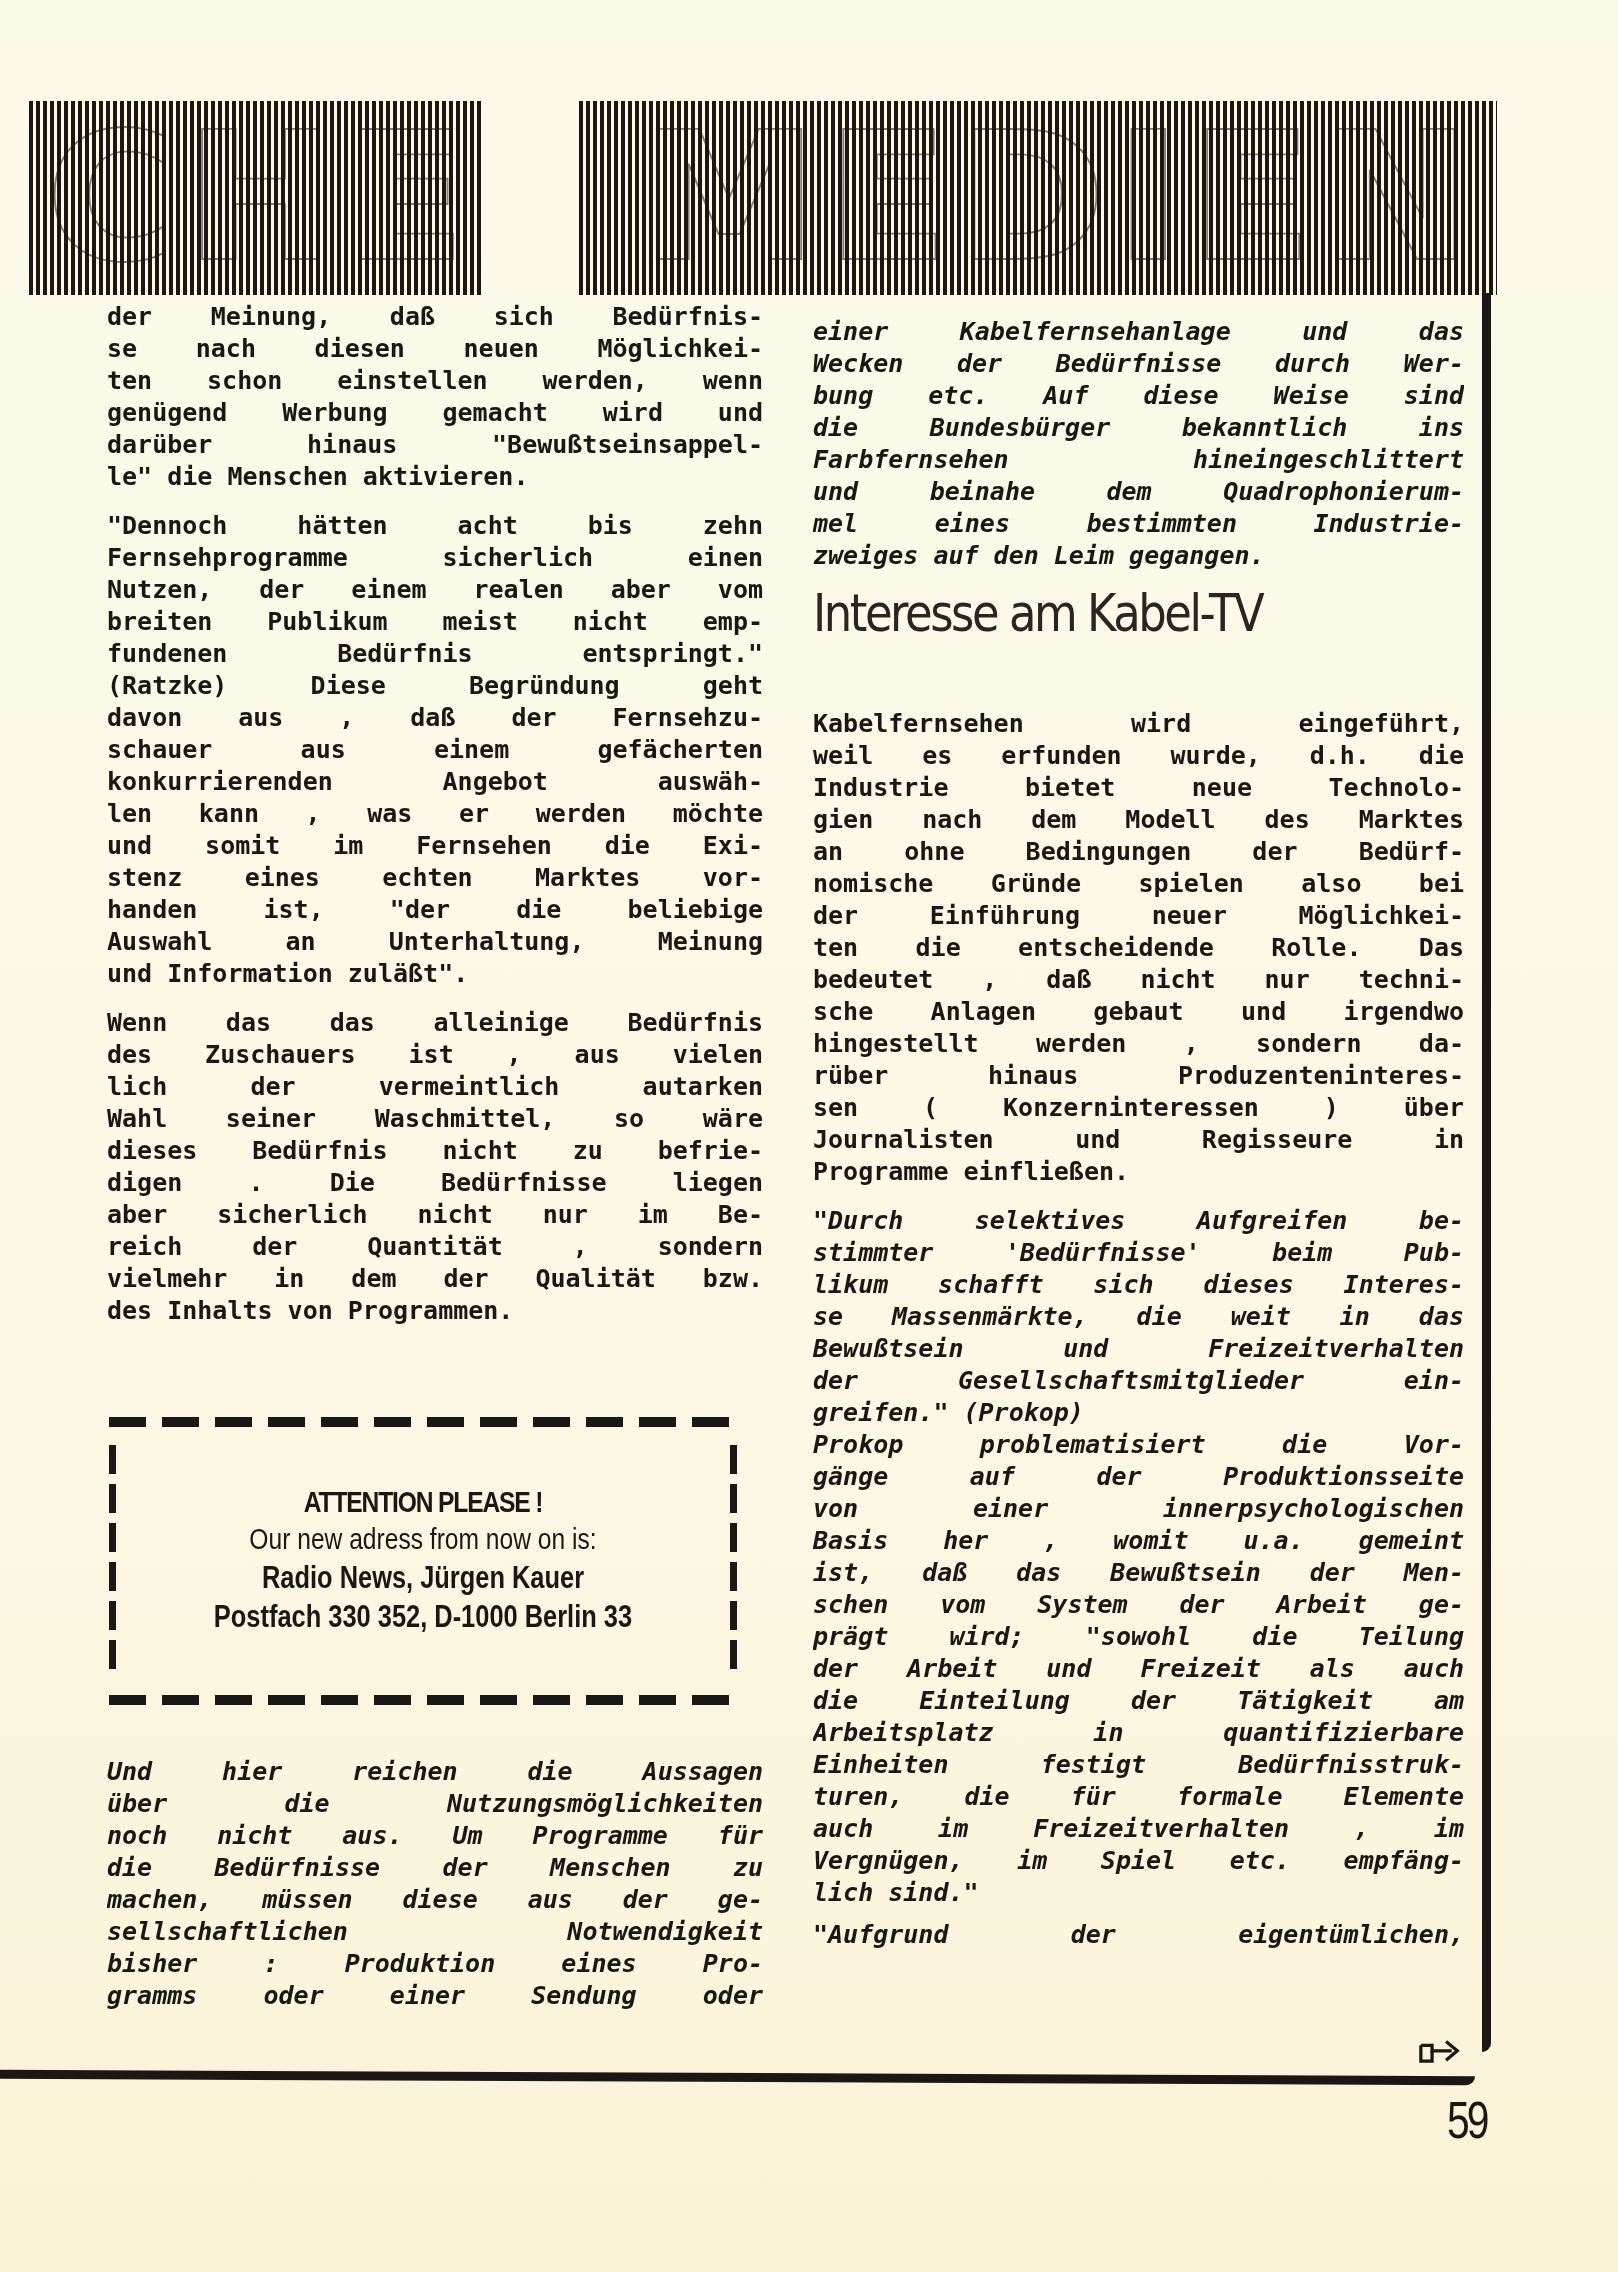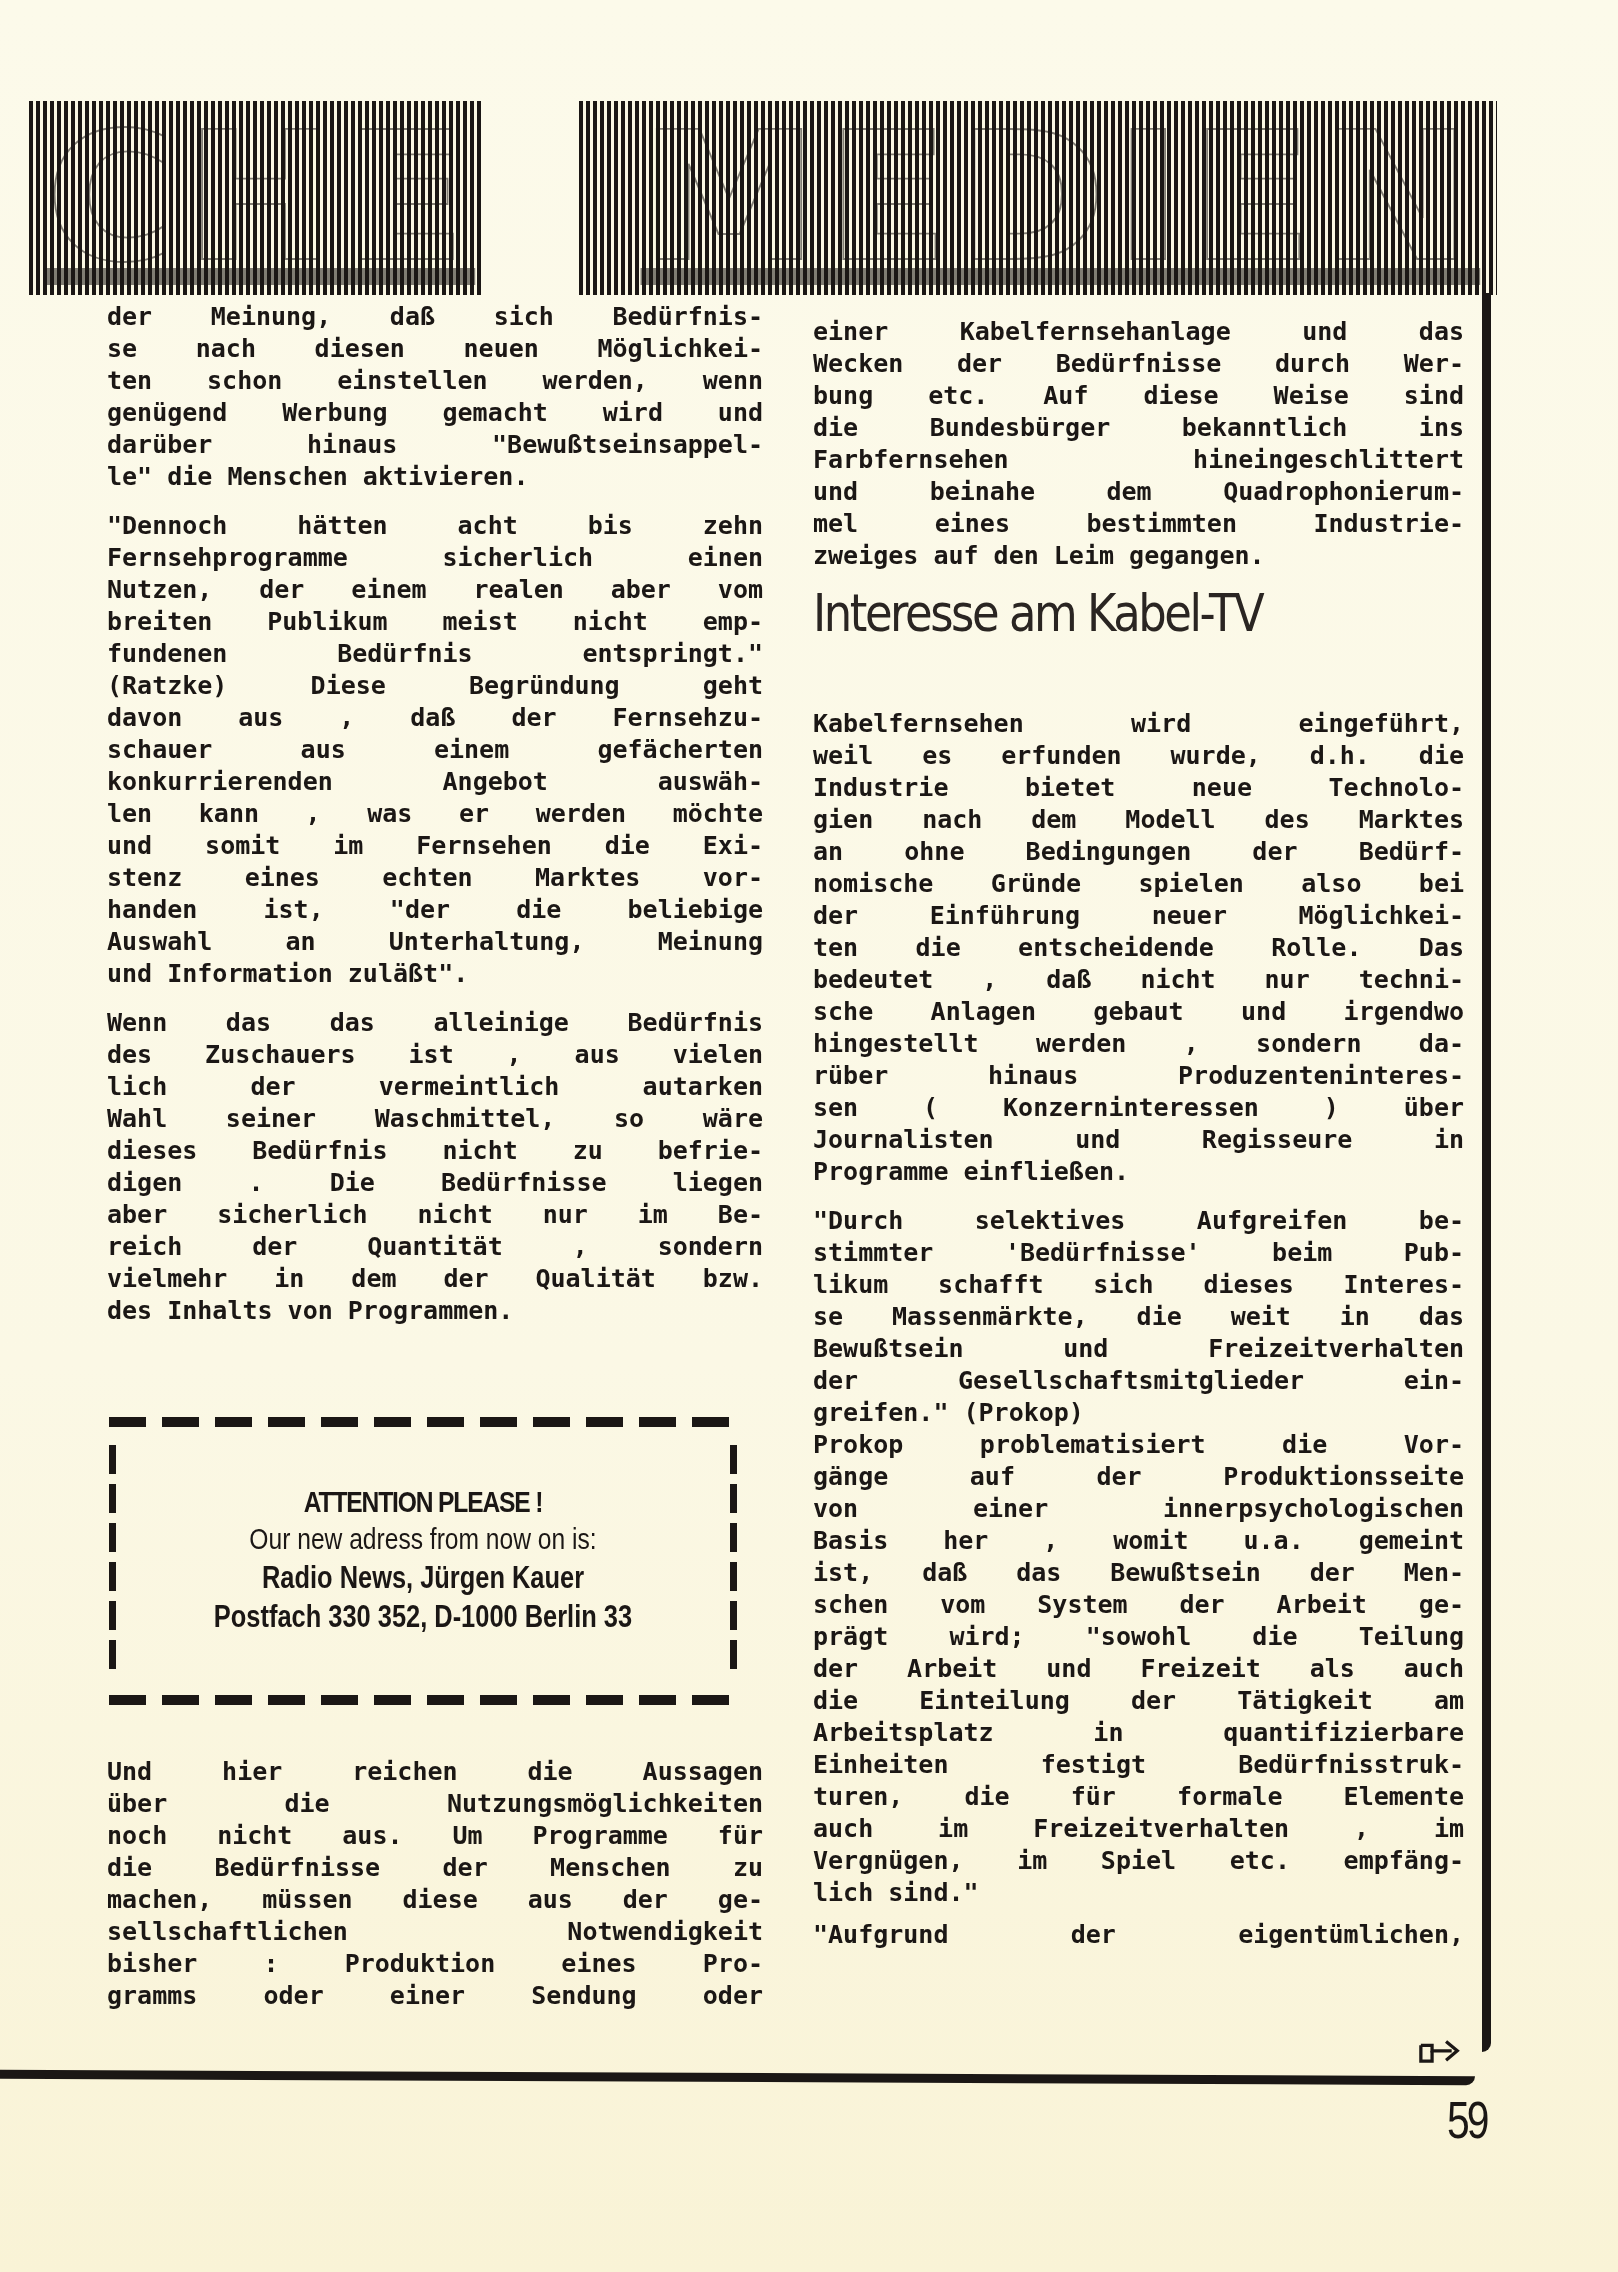--- a/index.html
+++ b/index.html
@@ -25,21 +25,20 @@
   .mast-block.b1 { left: 0; width: 452px; }
   .mast-block.b2 { left: 550px; width: 918px; }
   .mast-letters {
     position: absolute; inset: 0;
     display: flex; align-items: center; justify-content: space-around;
     font-family: "DejaVu Sans", sans-serif; font-weight: bold;
     font-size: 178px; letter-spacing: 9.4px;
     color: transparent;
     -webkit-text-stroke: 1.9px rgba(27,23,21,0.55);
     line-height: 1;
-    text-decoration: underline;
   }
   .mast-letters .gap { width: 98px; }
   
   .frame-right {
     position: absolute; left: 1482px; top: 293px; width: 9.4px; height: 1759px;
     background: #1b1715; border-bottom-right-radius: 19px;
   }
   .frame-bottom {
     position: absolute; left: 0; top: 2073px; width: 1475px; height: 9.4px;
     background: #1b1715; transform: skewY(0.25deg);
@@ -47,21 +46,21 @@
   }
   
   .col {
     position: absolute; width: 656px;
     font-weight: bold; font-size: 25px; line-height: 32px;
     text-align: justify;
   }
   .col.left { left: 107px; top: 301px; }
   .col.right { left: 813px; top: 316px; width: 651px; }
   .col p { margin: 0 0 17px 0; }
-  .col p.tight { margin-bottom: 0; }
+  .col p.tight { margin-bottom: 0; font-style: italic; }
   .col .line { display: block; text-align: justify; text-align-last: justify; white-space: nowrap; overflow: hidden; }
   .col .line.last { text-align-last: left; }
   .section-heading {
     font-family: "DejaVu Sans", sans-serif; font-weight: normal;
     font-size: 51px; letter-spacing: -2.8px; line-height: 56px;
     margin: 14px 0 66px 0; transform: scaleX(0.88); transform-origin: left;
     white-space: nowrap; color: #2a2522;
   }
   
   .notice {

